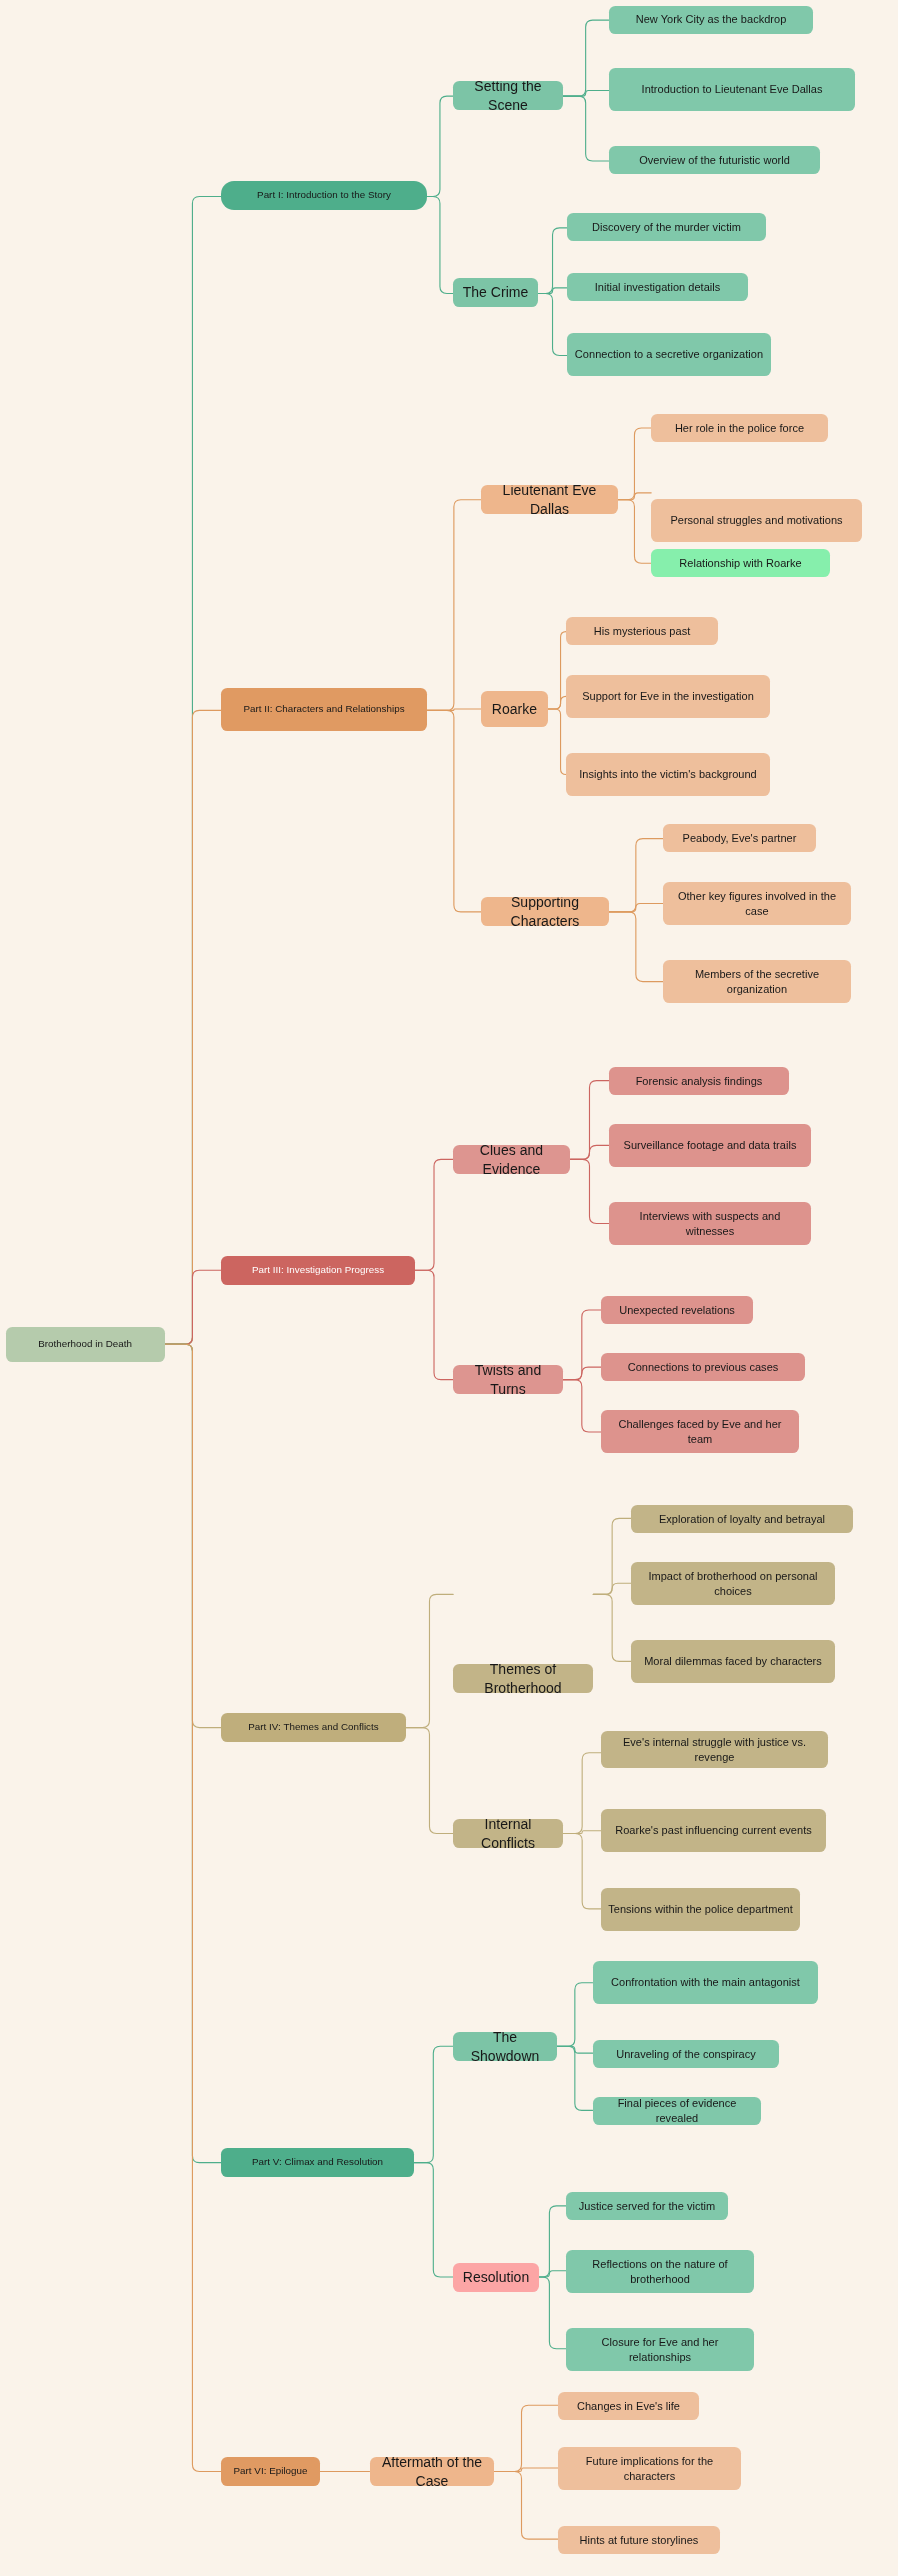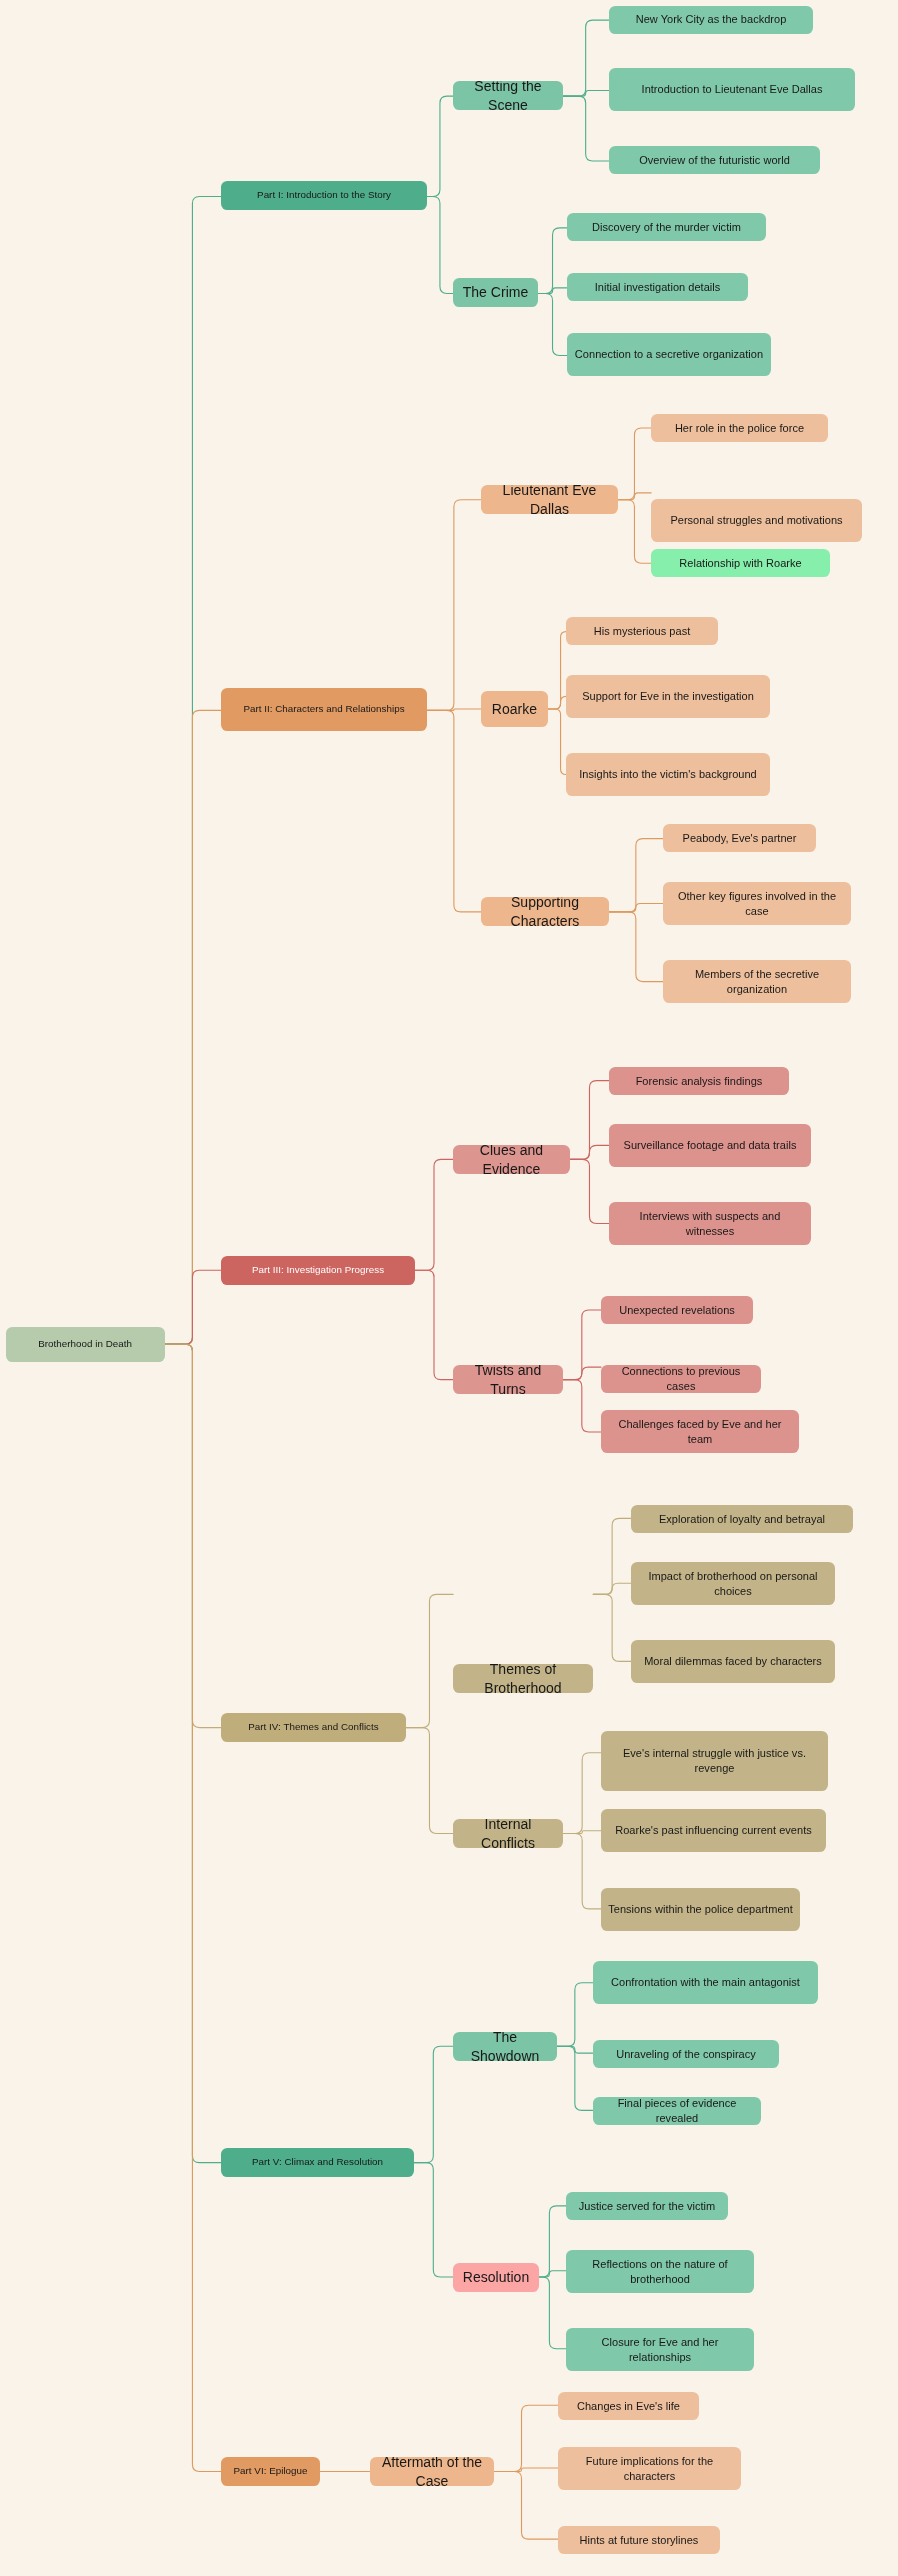--- a/index.html
+++ b/index.html
@@ -116,21 +116,21 @@
       <path d="M 236 1927 L 266 1927 Q 276 1927 276 1937 L 276 3534 Q 276 3544 286 3544 L 317 3544" fill="none" stroke="#dd9a5f" stroke-width="1.6" stroke-linecap="round"></path>
       <path d="M 459 3544 L 530 3544" fill="none" stroke="#dd9a5f" stroke-width="1.6" stroke-linecap="round"></path>
       <path d="M 708 3544 L 738 3544 Q 748 3544 748 3534 L 748 3459 Q 748 3449 758 3449 L 800 3449" fill="none" stroke="#dd9a5f" stroke-width="1.6" stroke-linecap="round"></path>
       <path d="M 708 3544 L 745.5 3544 Q 748 3544 748 3541.5 L 748 3541.5 Q 748 3539 750.5 3539 L 800 3539" fill="none" stroke="#dd9a5f" stroke-width="1.6" stroke-linecap="round"></path>
       <path d="M 708 3544 L 738 3544 Q 748 3544 748 3554 L 748 3631 Q 748 3641 758 3641 L 800 3641" fill="none" stroke="#dd9a5f" stroke-width="1.6" stroke-linecap="round"></path>
     </svg>
   <div id="node-layer">
       <div class="node root" style="left: 5.6px; top: 1327px; width: 159px; height: 35px; background: rgb(181, 203, 172); color: rgb(24, 24, 24);">
         <span>Brotherhood in Death</span>
       </div>
-      <div class="node l1" style="left: 221px; top: 181px; width: 206px; height: 29px; background: rgb(78, 174, 139); color: rgb(24, 24, 24);">
+      <div class="node l1" style="left: 221px; top: 181px; width: 206px; height: 29px; background: rgb(78, 174, 139); color: rgb(24, 24, 24); border-radius: 13px;">
         <span>Part I: Introduction to the Story</span>
       </div>
       <div class="node l2" style="left: 453px; top: 81px; width: 110px; height: 29px; background: rgb(124, 196, 166); color: rgb(24, 24, 24);">
         <span>Setting the Scene</span>
       </div>
       <div class="node l3" style="left: 609px; top: 5.6px; width: 204px; height: 28px; background: rgb(128, 200, 170); color: rgb(24, 24, 24);">
         <span>New York City as the backdrop</span>
       </div>
       <div class="node l3" style="left: 609px; top: 68px; width: 246px; height: 43px; background: rgb(128, 200, 170); color: rgb(24, 24, 24);">
         <span>Introduction to Lieutenant Eve Dallas</span>
@@ -203,21 +203,21 @@
       </div>
       <div class="node l3" style="left: 609px; top: 1202px; width: 202px; height: 43px; background: rgb(221, 147, 141); color: rgb(24, 24, 24);">
         <span>Interviews with suspects and witnesses</span>
       </div>
       <div class="node l2" style="left: 453px; top: 1365px; width: 110px; height: 29px; background: rgb(221, 149, 144); color: rgb(24, 24, 24);">
         <span>Twists and Turns</span>
       </div>
       <div class="node l3" style="left: 601px; top: 1296px; width: 152px; height: 28px; background: rgb(221, 147, 141); color: rgb(24, 24, 24);">
         <span>Unexpected revelations</span>
       </div>
-      <div class="node l3" style="left: 601px; top: 1353px; width: 160px; height: 28px; background: rgb(221, 147, 141); color: rgb(24, 24, 24); margin-top: 12px;">
+      <div class="node l3" style="left: 601px; top: 1353px; width: 204px; height: 28px; background: rgb(221, 147, 141); color: rgb(24, 24, 24);">
         <span>Connections to previous cases</span>
       </div>
       <div class="node l3" style="left: 601px; top: 1410px; width: 198px; height: 43px; background: rgb(221, 147, 141); color: rgb(24, 24, 24);">
         <span>Challenges faced by Eve and her team</span>
       </div>
       <div class="node l1" style="left: 221px; top: 1713px; width: 185px; height: 29px; background: rgb(191, 174, 124); color: rgb(24, 24, 24);">
         <span>Part IV: Themes and Conflicts</span>
       </div>
       <div class="node l2" style="left: 453px; top: 1664px; width: 140px; height: 29px; background: rgb(194, 180, 136); color: rgb(24, 24, 24);">
         <span>Themes of Brotherhood</span>
@@ -227,21 +227,21 @@
       </div>
       <div class="node l3" style="left: 631px; top: 1562px; width: 204px; height: 43px; background: rgb(194, 180, 136); color: rgb(24, 24, 24);">
         <span>Impact of brotherhood on personal choices</span>
       </div>
       <div class="node l3" style="left: 631px; top: 1640px; width: 204px; height: 43px; background: rgb(194, 180, 136); color: rgb(24, 24, 24);">
         <span>Moral dilemmas faced by characters</span>
       </div>
       <div class="node l2" style="left: 453px; top: 1819px; width: 110px; height: 29px; background: rgb(194, 180, 136); color: rgb(24, 24, 24);">
         <span>Internal Conflicts</span>
       </div>
-      <div class="node l3" style="left: 601px; top: 1731px; width: 227px; height: 60px; background: rgb(194, 180, 136); color: rgb(24, 24, 24);">
+      <div class="node l3" style="left: 601px; top: 1731px; width: 227px; height: 37px; background: rgb(194, 180, 136); color: rgb(24, 24, 24);">
         <span>Eve's internal struggle with justice vs. revenge</span>
       </div>
       <div class="node l3" style="left: 601px; top: 1809px; width: 225px; height: 43px; background: rgb(194, 180, 136); color: rgb(24, 24, 24);">
         <span>Roarke's past influencing current events</span>
       </div>
       <div class="node l3" style="left: 601px; top: 1888px; width: 199px; height: 43px; background: rgb(194, 180, 136); color: rgb(24, 24, 24);">
         <span>Tensions within the police department</span>
       </div>
       <div class="node l1" style="left: 221px; top: 2148px; width: 193px; height: 29px; background: rgb(78, 174, 139); color: rgb(24, 24, 24);">
         <span>Part V: Climax and Resolution</span>

